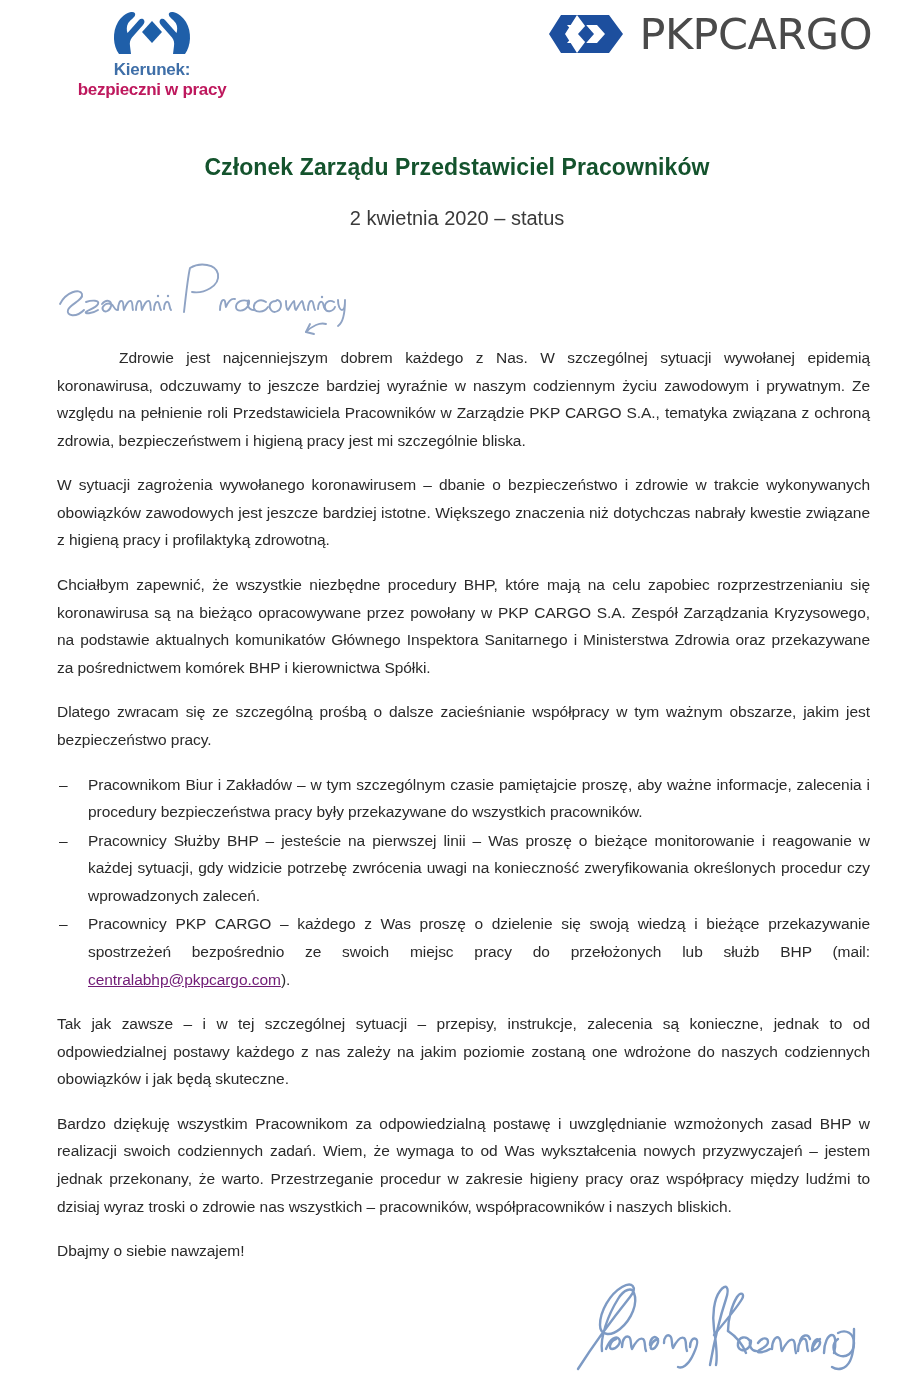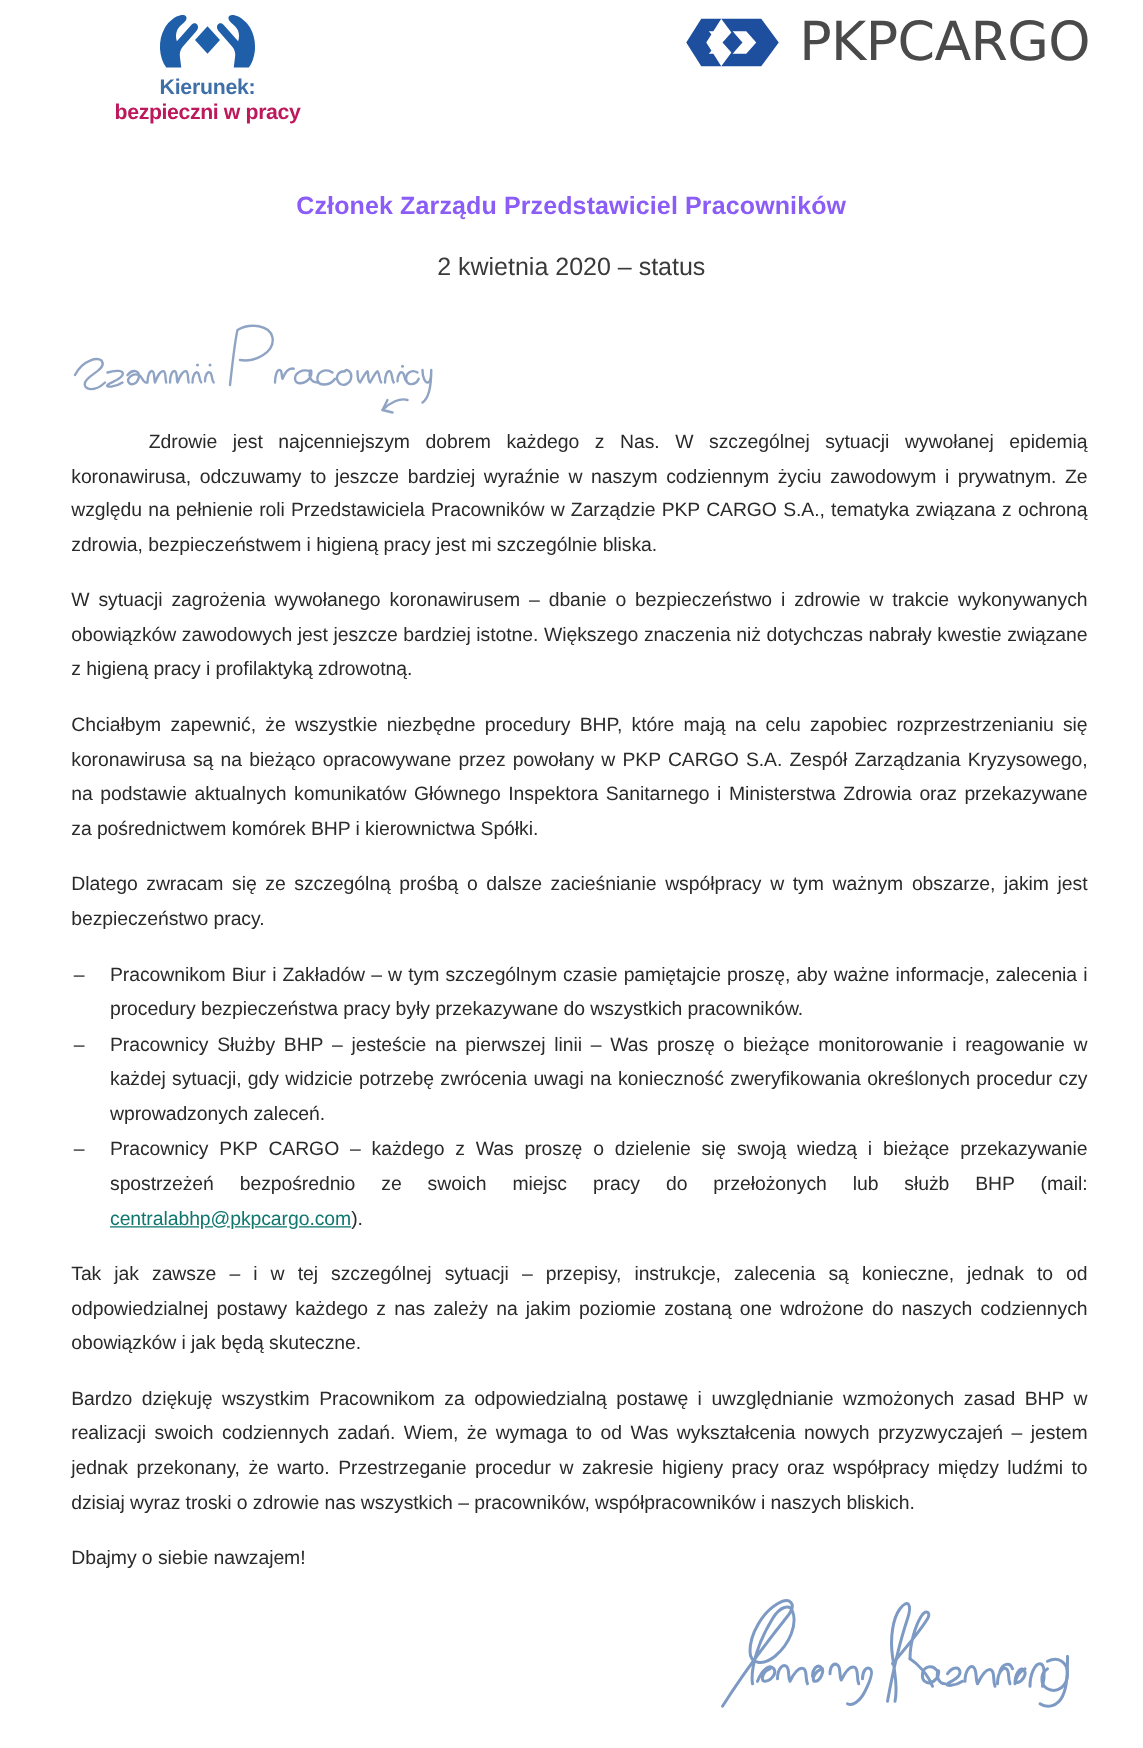--- a/index.html
+++ b/index.html
@@ -21,21 +21,21 @@
     box-sizing: border-box;
   }
 
   
   .header {
     position: relative;
     height: 118px;
   }
   .logo-left {
     position: absolute;
-    left: 76px;
+    left: 62px;
     top: 6px;
     width: 180px;
     text-align: center;
   }
   .logo-left .mark {
     display: block;
     margin: 0 auto;
     width: 86px;
     height: 50px;
   }
@@ -77,23 +77,23 @@
     line-height: 1;
     font-family: "DejaVu Sans", sans-serif;
   }
 
   
   .title-block {
     text-align: center;
     margin-top: 36px;
   }
   .doc-title {
-    font-size: 20px;
+    font-size: 23px;
     font-weight: 700;
-    color: #8b5cf6;
+    color: #14532d;
     letter-spacing: 0.1px;
     margin: 0;
   }
   .doc-subtitle {
     font-size: 20px;
     font-weight: 400;
     color: #3a3a3a;
     margin: 0;
     margin-top: 26px;
   }
@@ -144,21 +144,21 @@
     letter-spacing: -0.05px;
   }
   ul.bullets li .dash {
     position: absolute;
     left: 2px;
     top: 0;
     font-size: 15.5px;
     color: #2a2a2a;
   }
   a.maillink {
-    color: #0f766e;
+    color: #701a75;
     text-decoration: underline;
   }
   .closing {
     font-size: 15.5px;
     line-height: 1.78;
     color: #2a2a2a;
     margin: 0;
     letter-spacing: -0.05px;
   }
 

